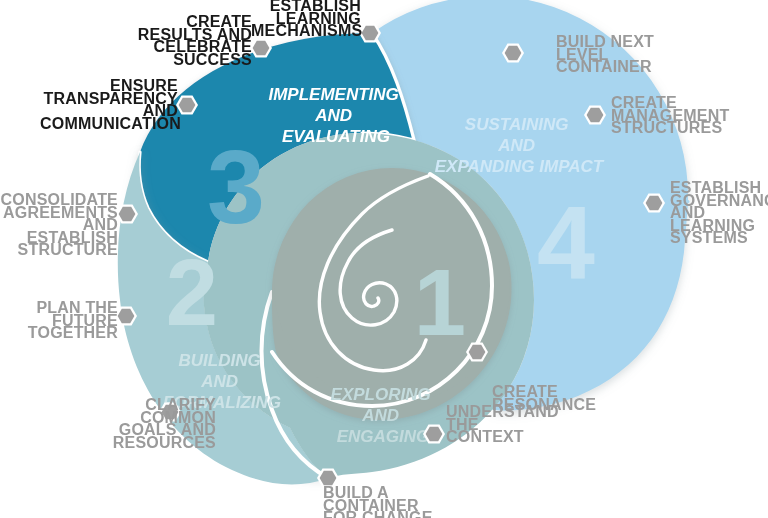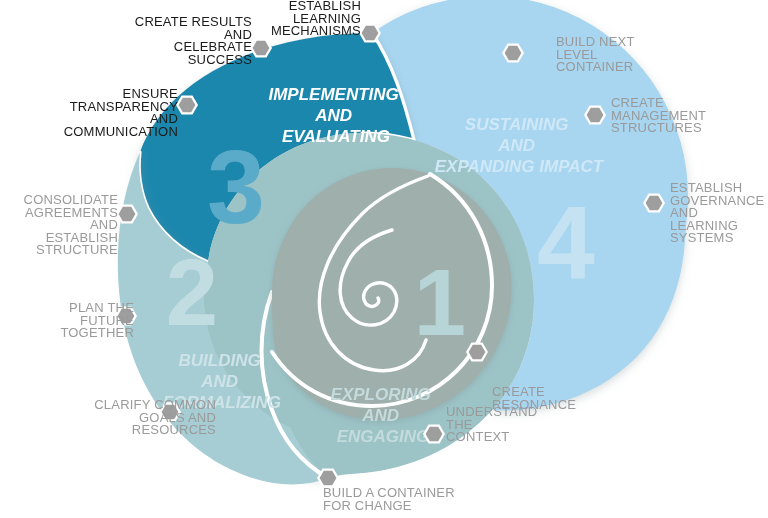--- a/index.html
+++ b/index.html
@@ -9,22 +9,22 @@
     background:#ffffff;
     font-family:"Liberation Sans", sans-serif;
     overflow:hidden;
     position:relative;
   }
   #stage{position:absolute;left:0;top:0;width:768px;height:518px;}
   svg.diagram{position:absolute;left:0;top:0;width:768px;height:518px;display:block;}
 
   .label{
     position:absolute;
-    font-size:13px;
-    font-weight:normal;
+    font-size:16px;
+    font-weight:bold;
     line-height:12.5px;
     letter-spacing:0.2px;
     white-space:pre-line;
     text-transform:uppercase;
   }
   .label.dark{color:#1a1a1a;}
   .label.muted{color:#9a9a9a;}
   .label.right{text-align:right;}
   .label.left{text-align:left;}
 </style>
@@ -224,26 +224,26 @@
         </g>
       </g>
 
   </svg>
 
   <div id="label-layer">
       <div class="label dark right" style="left: 251px; top: 0px; width: 110px;">ESTABLISH LEARNING
 MECHANISMS</div>
       <div class="label dark right" style="left: 126px; top: 16px; width: 126px;">CREATE RESULTS AND
 CELEBRATE SUCCESS</div>
-      <div class="label dark right" style="left: 40px; top: 88px; width: 138px;">ENSURE TRANSPARENCY
+      <div class="label dark right" style="left: 40px; top: 80px; width: 138px;">ENSURE TRANSPARENCY
 AND COMMUNICATION</div>
       <div class="label muted right" style="left: -2px; top: 194px; width: 120px;">CONSOLIDATE
 AGREEMENTS AND
 ESTABLISH STRUCTURE</div>
-      <div class="label muted right" style="left: 24px; top: 302px; width: 110px;">PLAN THE
+      <div class="label muted right" style="left: 8px; top: 302px; width: 110px;">PLAN THE
 FUTURE TOGETHER</div>
       <div class="label muted right" style="left: 32px; top: 399px; width: 136px; margin-left: 48px;">CLARIFY COMMON
 GOALS AND RESOURCES</div>
       <div class="label muted left" style="left: 323px; top: 487px; width: 140px;">BUILD A CONTAINER
 FOR CHANGE</div>
       <div class="label muted left" style="left: 446px; top: 406px; width: 120px;">UNDERSTAND THE
 CONTEXT</div>
       <div class="label muted left" style="left: 492px; top: 352px; width: 140px; margin-top: 34px;">CREATE RESONANCE</div>
       <div class="label muted left" style="left: 670px; top: 182px; width: 106px;">ESTABLISH
 GOVERNANCE AND

